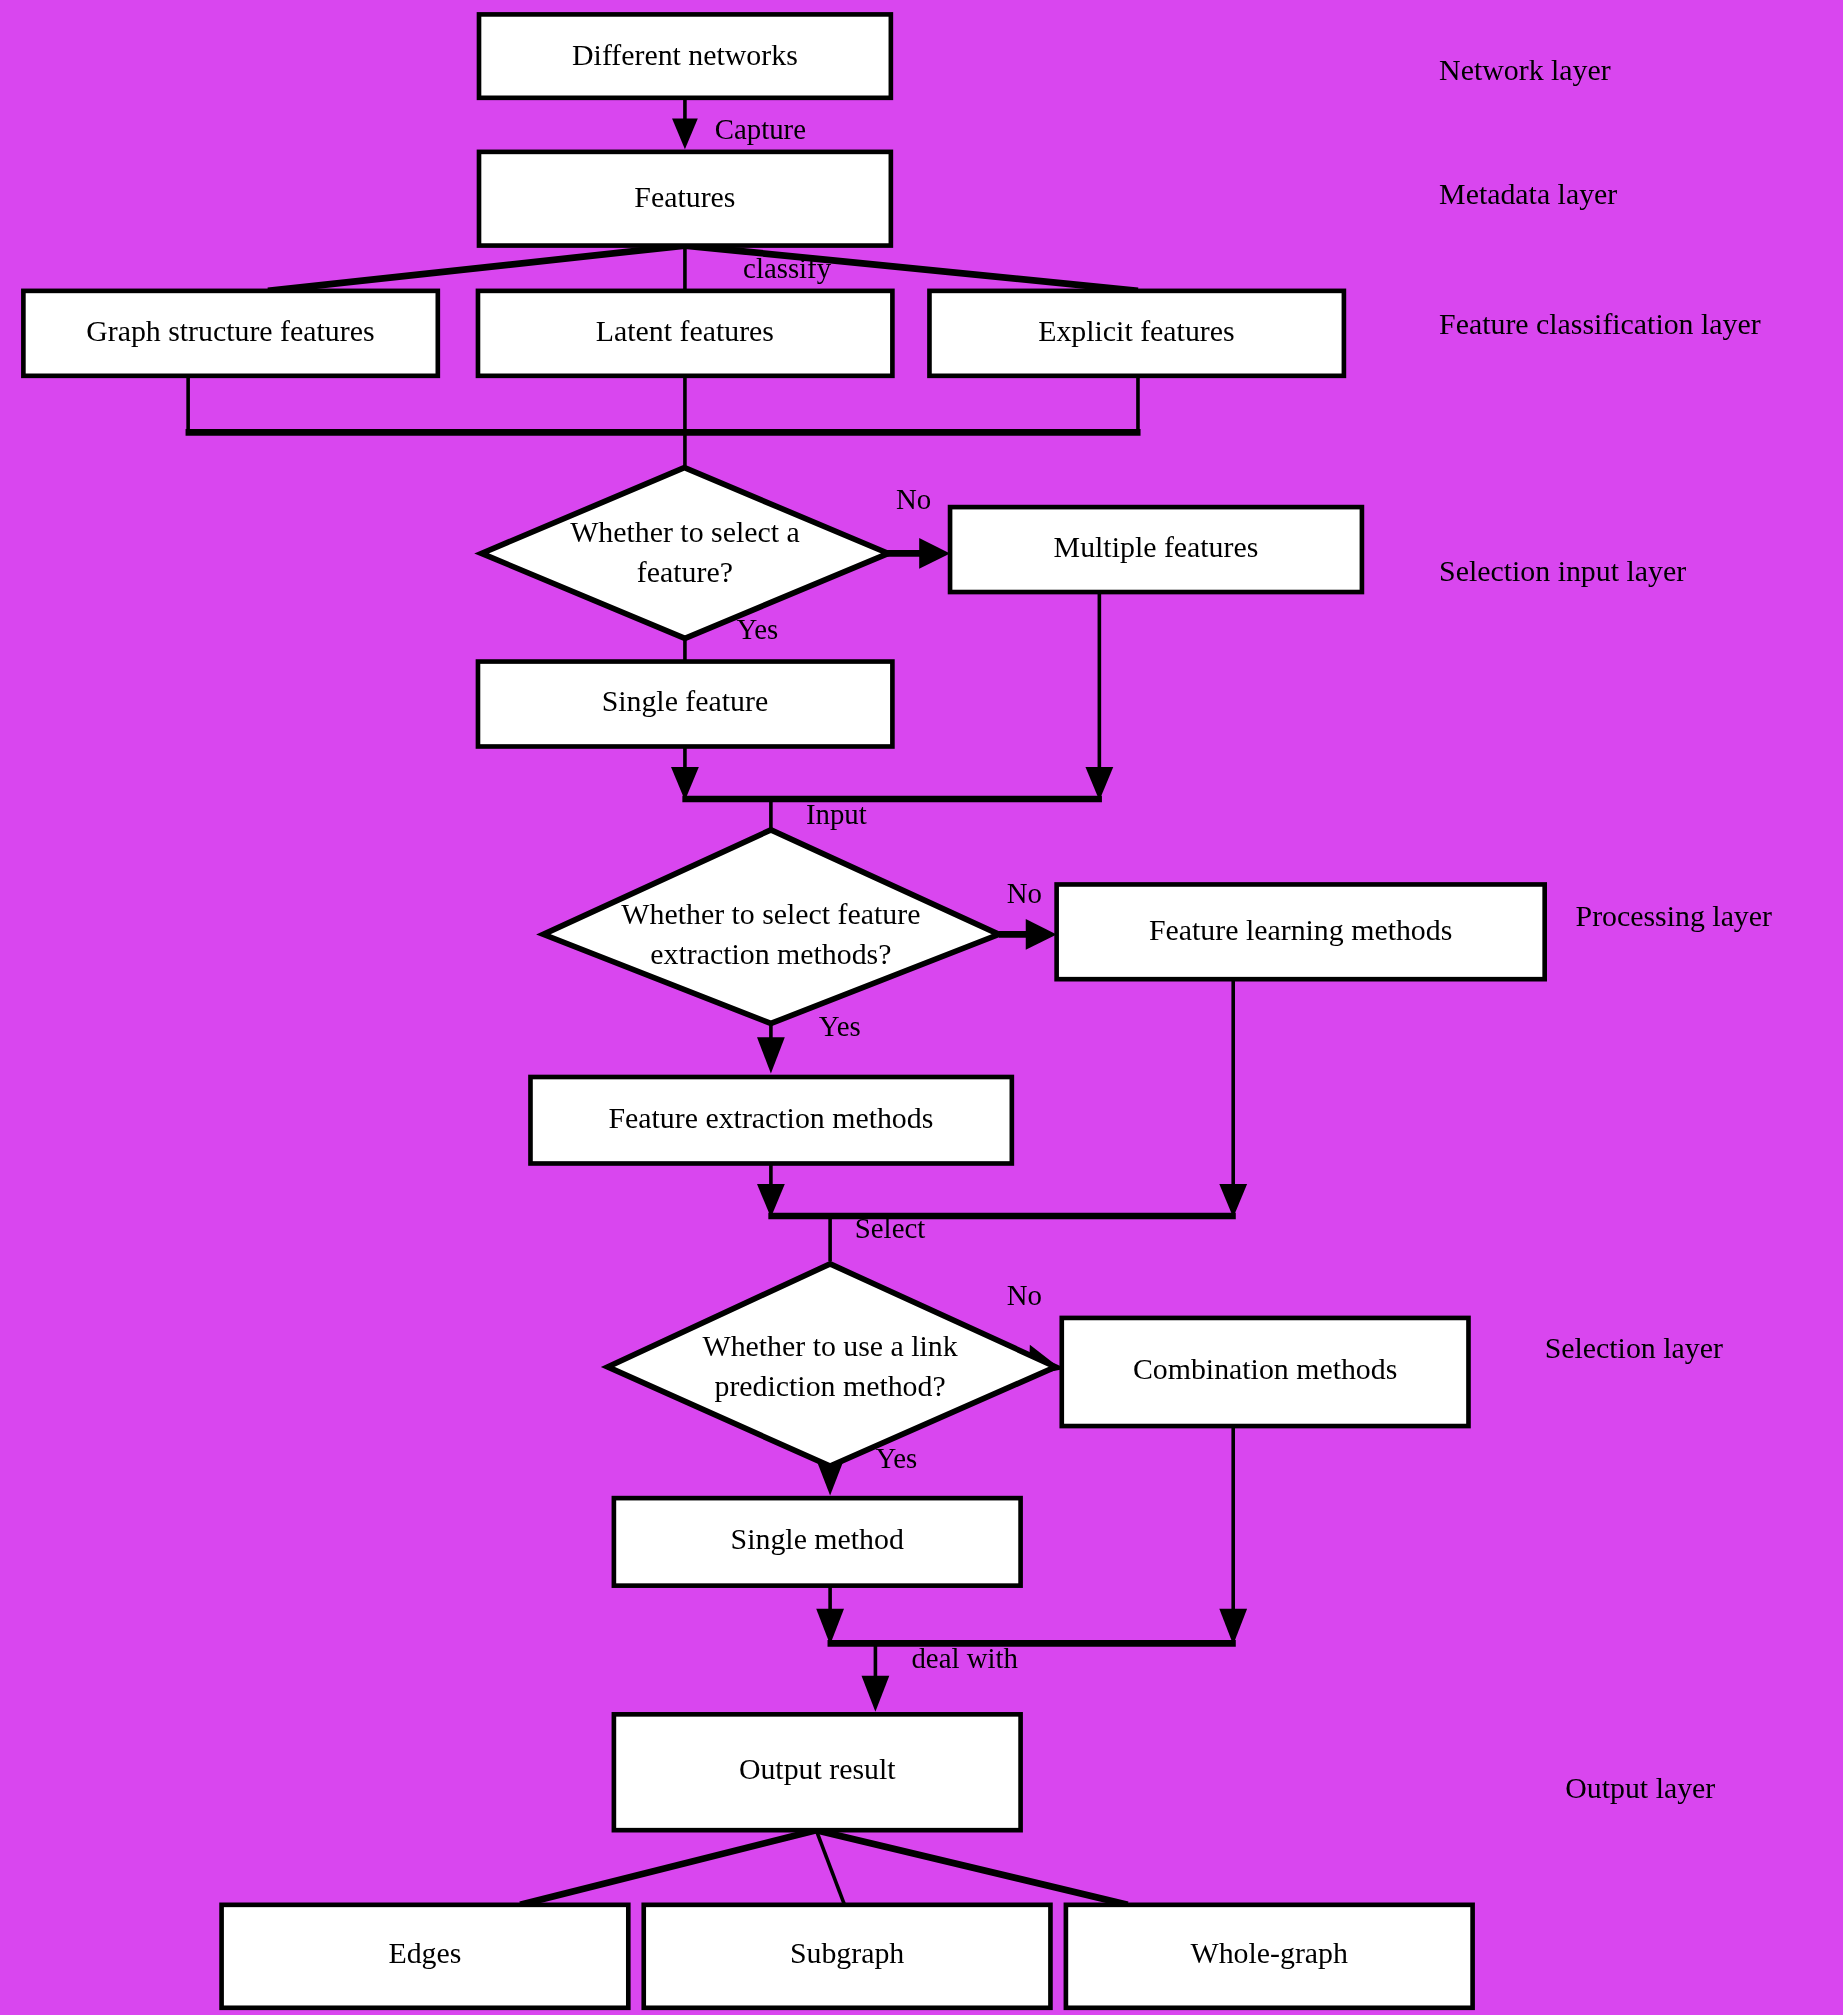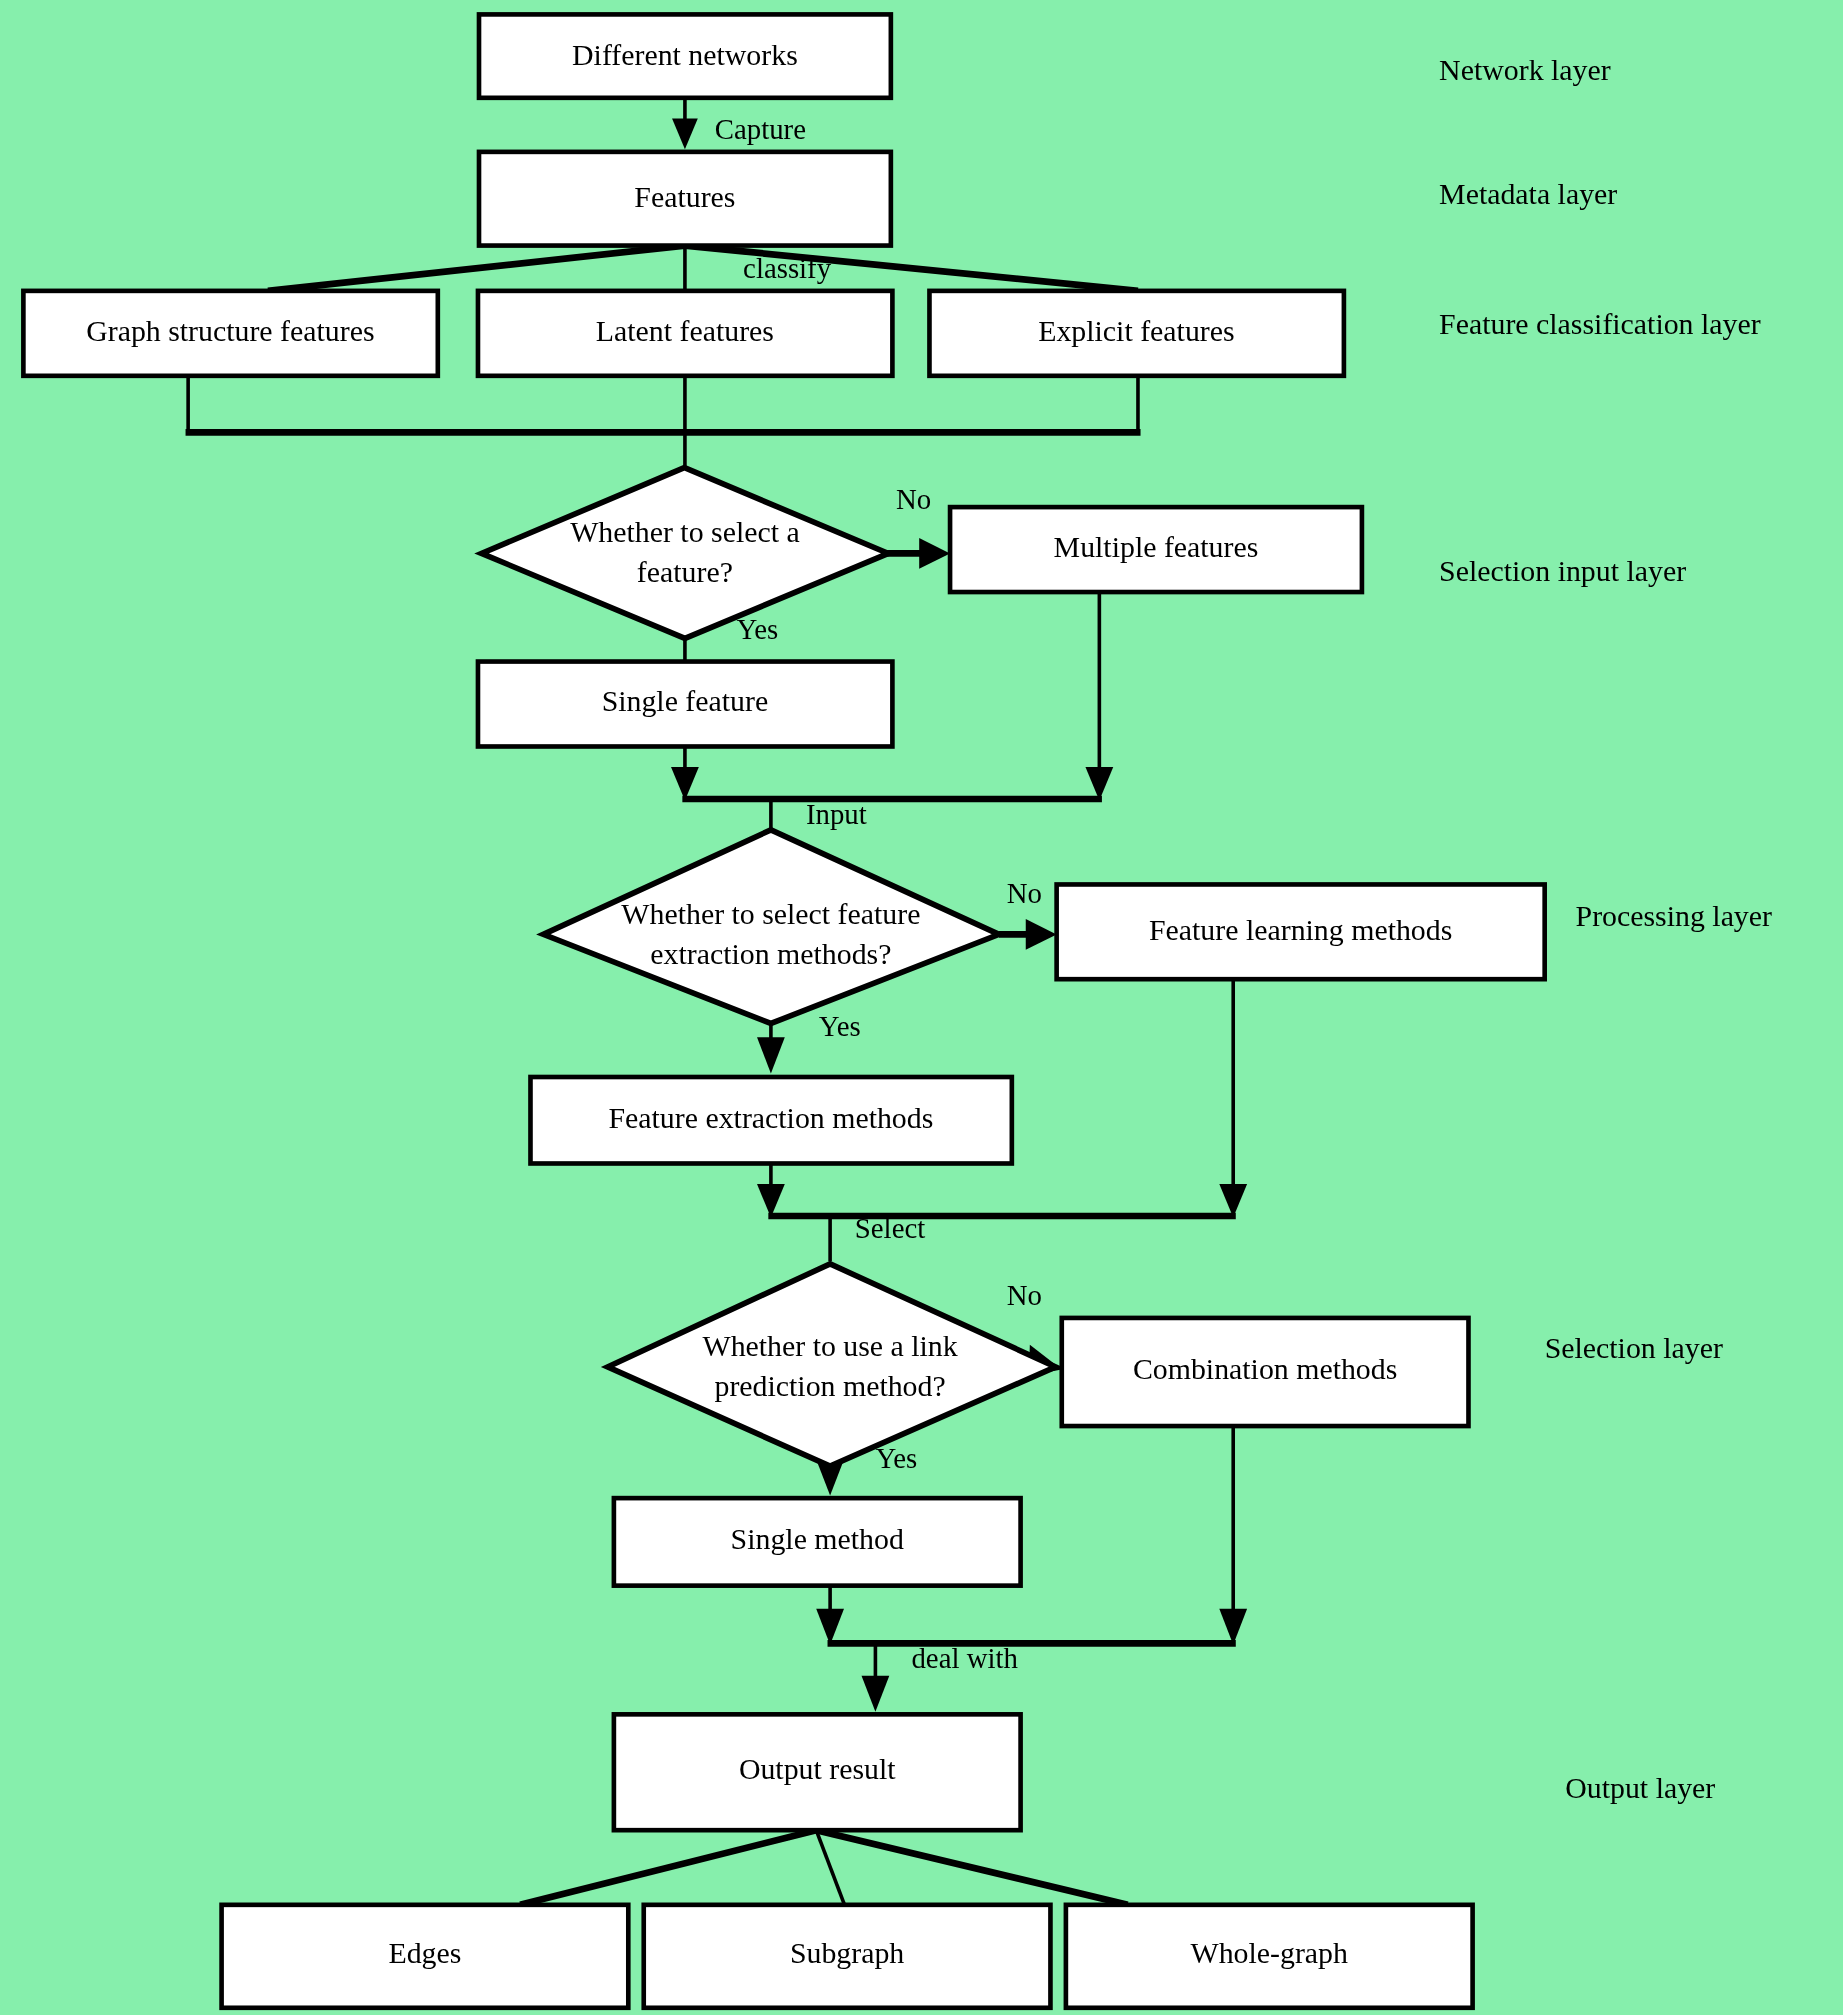--- a/index.html
+++ b/index.html
@@ -11,21 +11,21 @@
   body {
     width: 1844px;
     height: 2015px;
     font-family: "Liberation Serif", "DejaVu Serif", serif;
     overflow: hidden;
   }
   #flowchart-root {
     position: relative;
     width: 1844px;
     height: 2015px;
-    background: #86efac;
+    background: #d946ef;
   }
   svg#flow-svg {
     position: absolute;
     top: 0;
     left: 0;
     width: 1844px;
     height: 2015px;
   }
   .node-box {
     fill: #ffffff;

